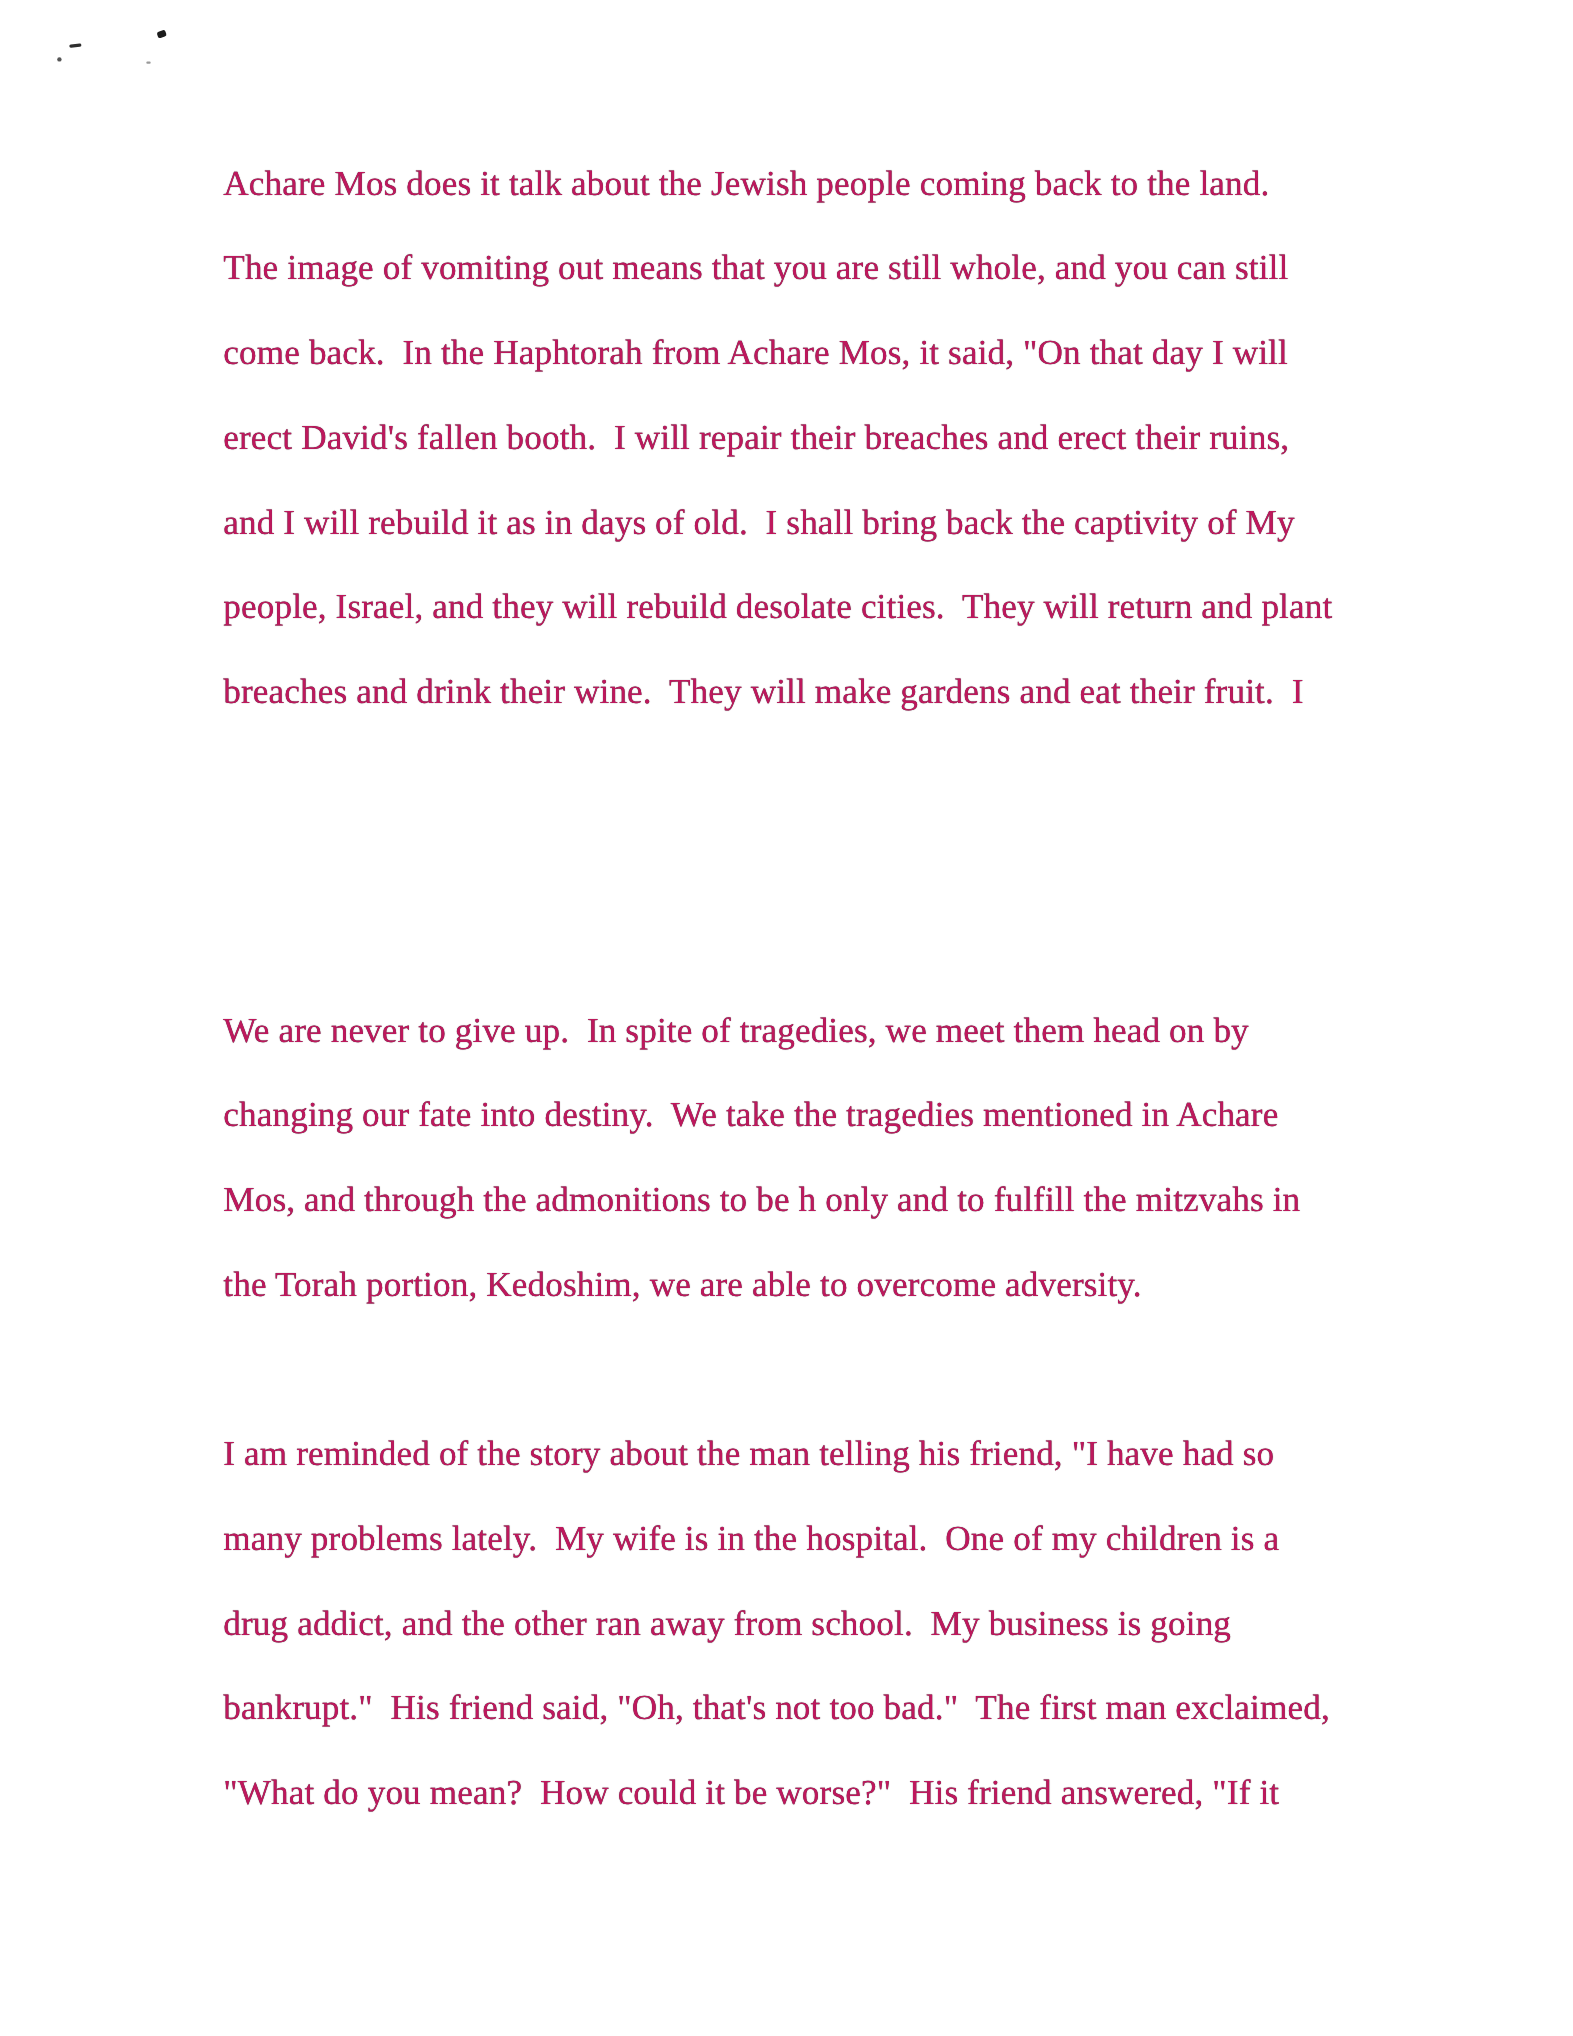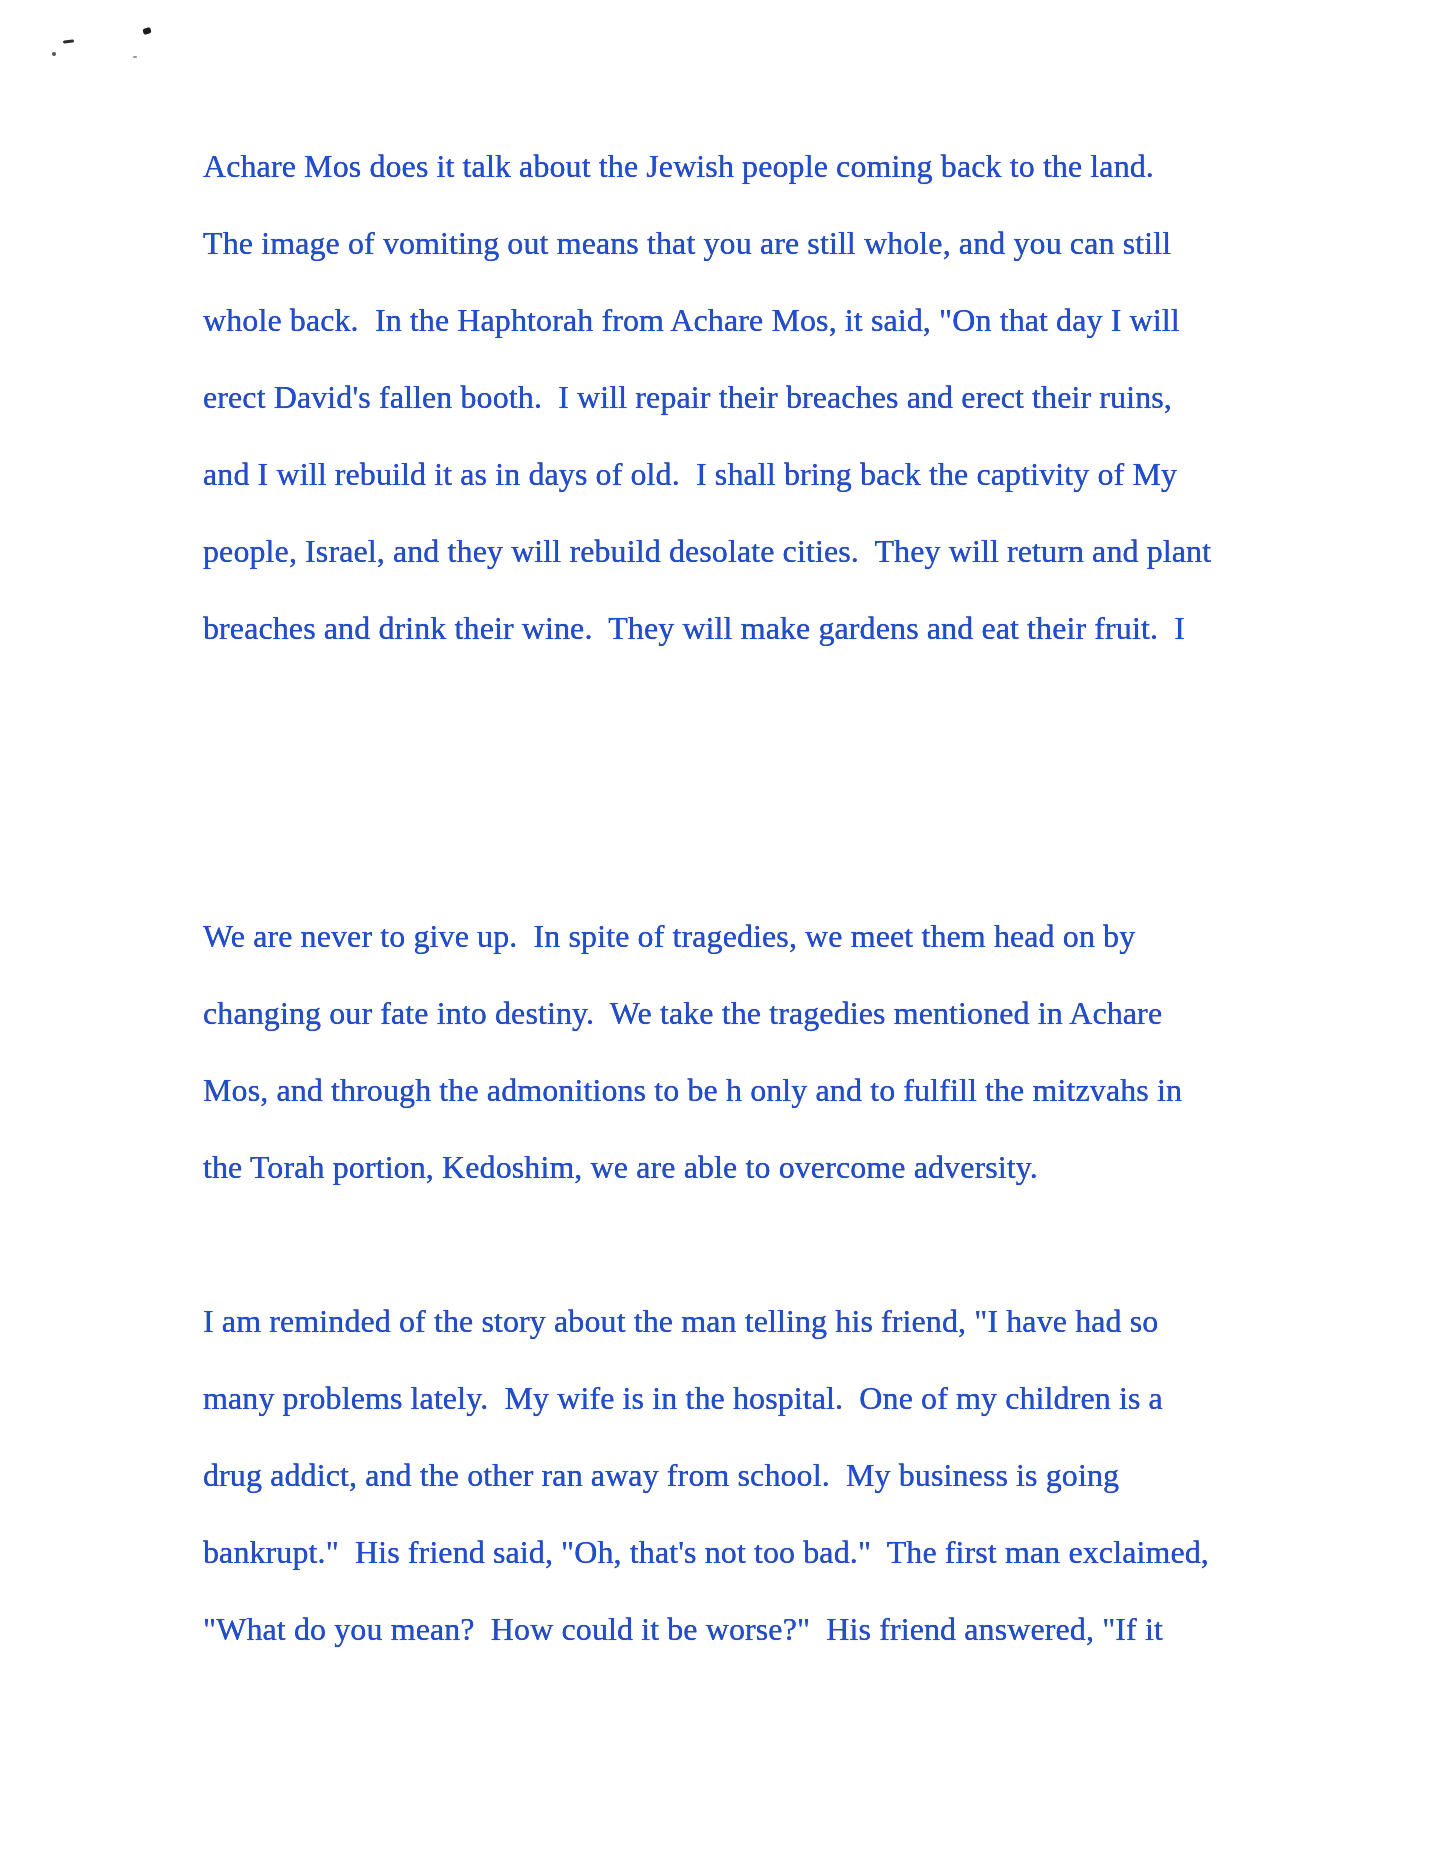--- a/index.html
+++ b/index.html
@@ -15,21 +15,21 @@
     overflow: hidden;
   }
   .page {
     position: absolute;
     inset: 0;
     background: #ffffff;
   }
   .text-block {
     position: absolute;
     inset: 0;
-    color: #1d4ed8;
+    color: #be185d;
     font-size: 32px;
   }
   .para {
     position: absolute;
     left: 203px;
     width: 1140px;
   }
   .para.p1 { top: 128px; }
   .para.p2 { top: 898px; }
   .para.p3 { top: 1283px; }
@@ -47,21 +47,21 @@
   }
 </style>
 </head>
 <body>
 
 <div class="page">
   <div class="text-block">
       <div class="para p1">
         <div class="line">Achare Mos does it talk about the Jewish people coming back to the land.</div>
         <div class="line">The image of vomiting out means that you are still whole, and you can still</div>
-        <div class="line">whole back.  In the Haphtorah from Achare Mos, it said, "On that day I will</div>
+        <div class="line">come back.  In the Haphtorah from Achare Mos, it said, "On that day I will</div>
         <div class="line">erect David's fallen booth.  I will repair their breaches and erect their ruins,</div>
         <div class="line">and I will rebuild it as in days of old.  I shall bring back the captivity of My</div>
         <div class="line">people, Israel, and they will rebuild desolate cities.  They will return and plant</div>
         <div class="line">breaches and drink their wine.  They will make gardens and eat their fruit.  I</div>
       </div>
       <div class="para p2">
         <div class="line">We are never to give up.  In spite of tragedies, we meet them head on by</div>
         <div class="line">changing our fate into destiny.  We take the tragedies mentioned in Achare</div>
         <div class="line">Mos, and through the admonitions to be h only and to fulfill the mitzvahs in</div>
         <div class="line">the Torah portion, Kedoshim, we are able to overcome adversity.</div>

